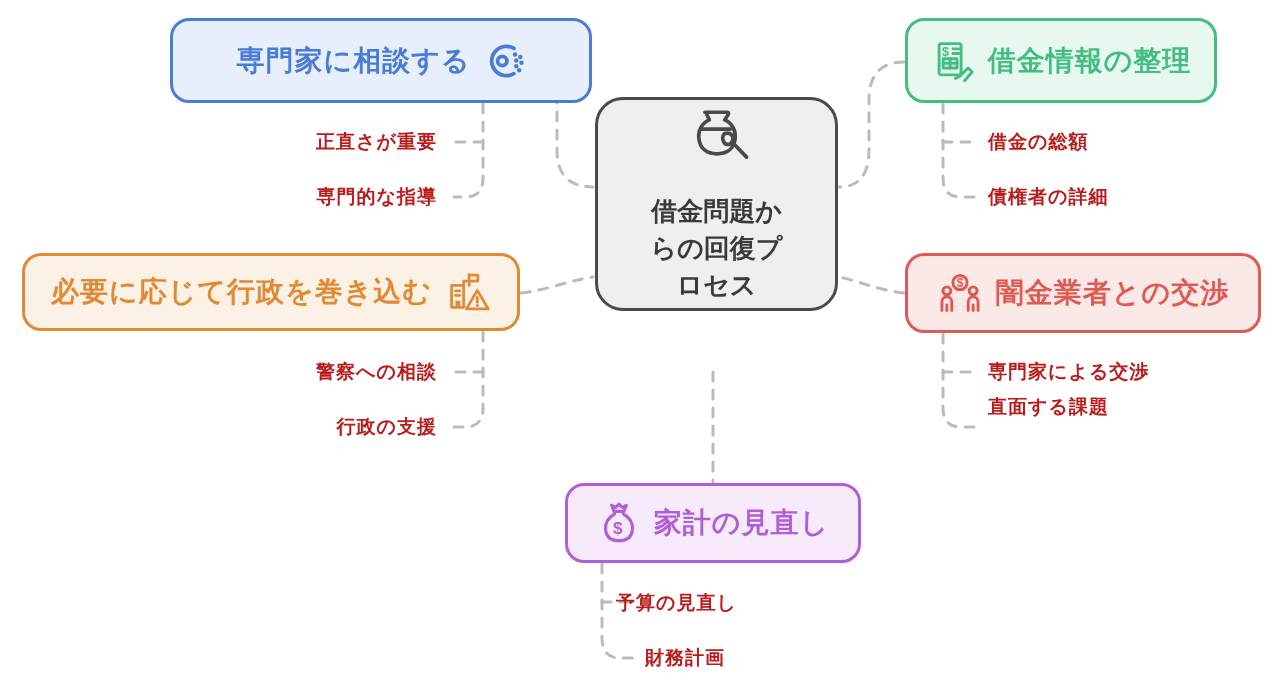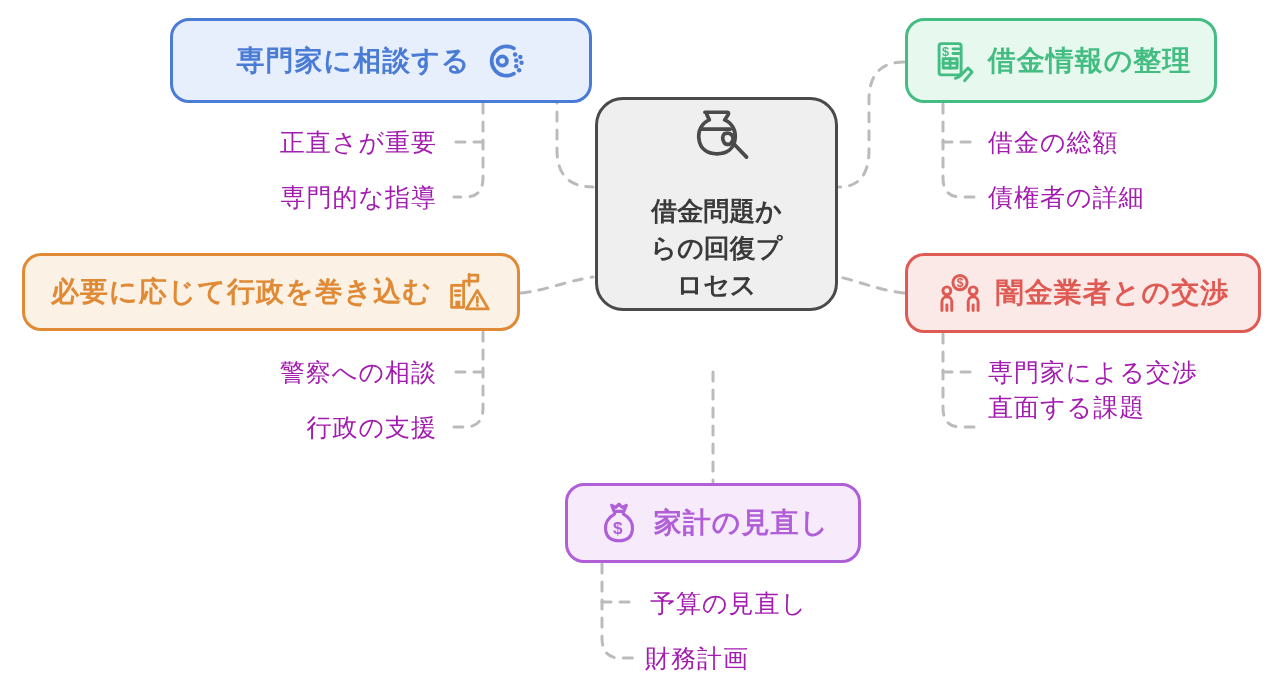--- a/index.html
+++ b/index.html
@@ -51,25 +51,26 @@
     gap:10px;
     color:#3A3A3A;
     cursor:pointer;
   }
   .center-title{
     font-size:26px;line-height:37px;font-weight:600;
     text-align:center;color:#3A3A3A;
   }
   .subitem{
     position:absolute;z-index:2;
-    font-size:25px;line-height:30px;
-    color:#a21caf;
+    font-size:19px;line-height:30px;
+    color:#b91c1c;
     letter-spacing:1px;
     white-space:nowrap;
     cursor:pointer;
+    font-weight:bold;
   }
   svg{display:block;}
 </style>
 </head>
 <body>
 
 <div class="canvas">
 
   <svg class="connectors" viewBox="0 0 1280 695">
     <path d="M521,62 Q557,62 557,100 V150 Q557,187 593,187"></path>
@@ -194,16 +195,16 @@
 
   <div class="subitem" style="left:988px;top:127px;">借金の総額</div>
   <div class="subitem" style="left:988px;top:182px;">債権者の詳細</div>
 
   <div class="subitem" style="right:843px;top:357px;">警察への相談</div>
   <div class="subitem" style="right:843px;top:412px;">行政の支援</div>
 
   <div class="subitem" style="left:988px;top:357px;">専門家による交渉</div>
   <div class="subitem" style="left:988px;top:392px;">直面する課題</div>
 
-  <div class="subitem" style="left:650px;top:588px;">予算の見直し</div>
+  <div class="subitem" style="left:616px;top:588px;">予算の見直し</div>
   <div class="subitem" style="left:645px;top:643px;text-align:center;">財務計画</div>
 
 </div>
 
 </body></html>

